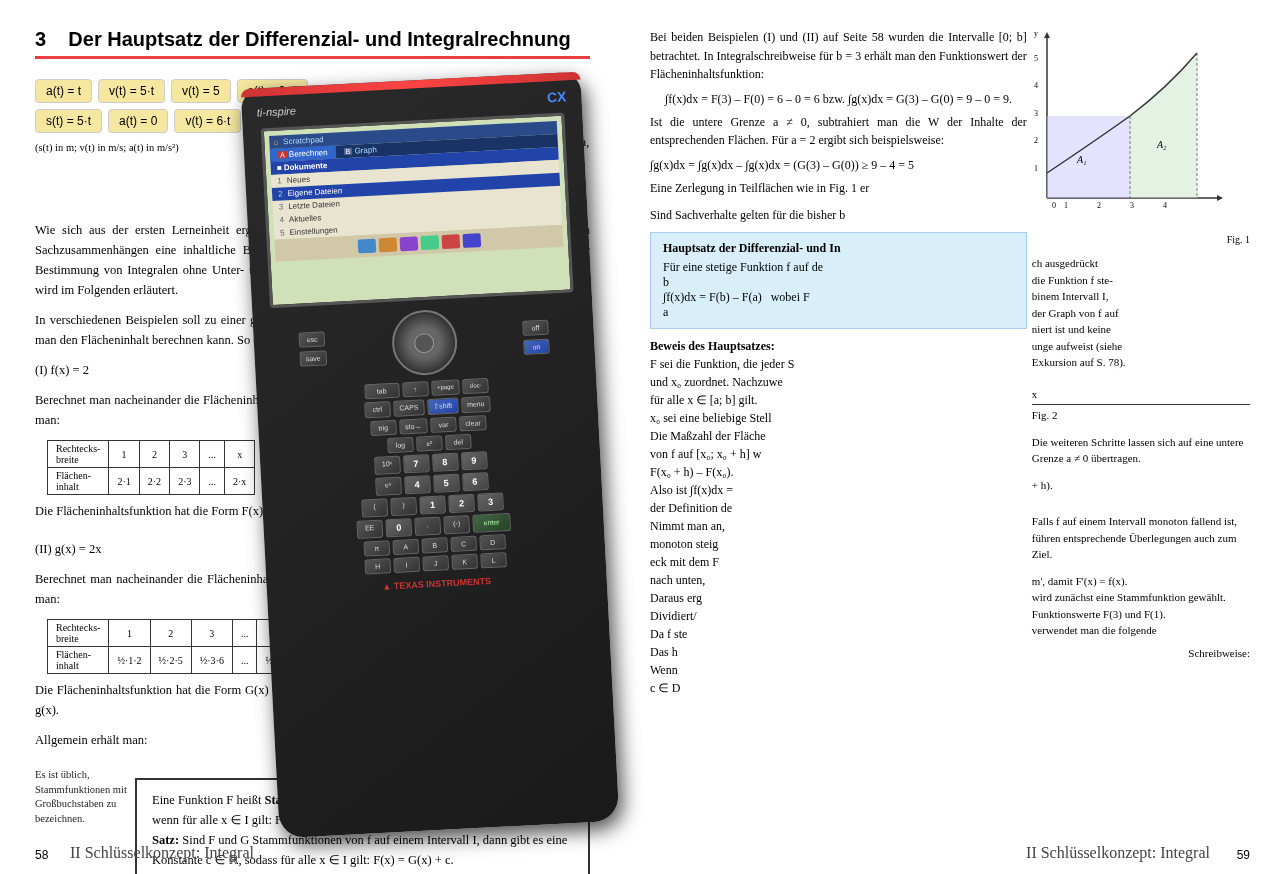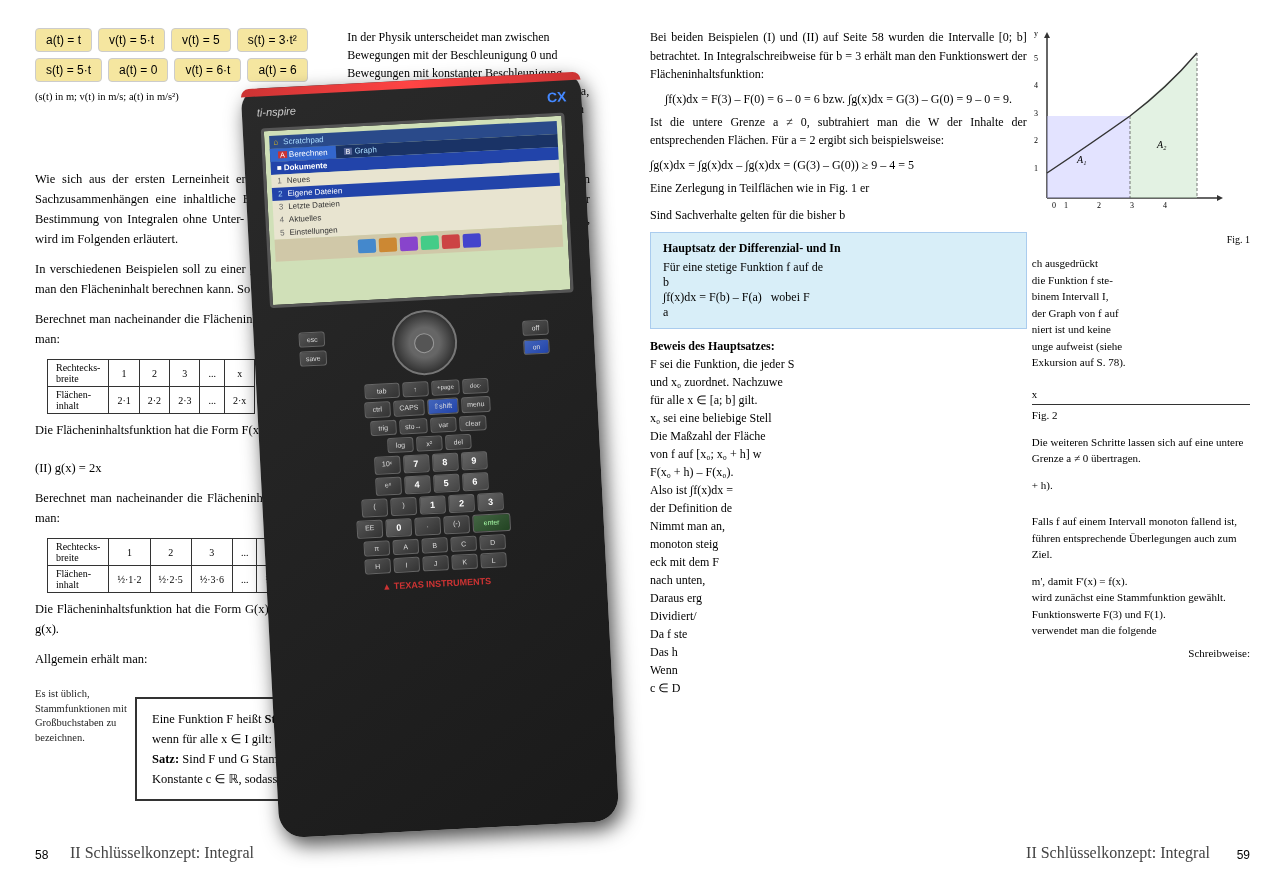--- a/index.html
+++ b/index.html
@@ -263,20 +263,25 @@
       display: block;
     }
   </style>
 </head>
 <body>
 
 <div class="book-spread">
 
   <div class="left-page">
 
+    <div class="chapter-heading">
+      <span>3</span>
+      &nbsp;&nbsp;
+      <span>Der Hauptsatz der Differenzial- und Integralrechnung</span>
+    </div>
 
     <div class="formula-section">
       <div class="formula-boxes">
         <span class="formula-box">a(t) = t</span>
         <span class="formula-box">v(t) = 5·t</span>
         <span class="formula-box">v(t) = 5</span>
         <span class="formula-box">s(t) = 3·t²</span>
         <span class="formula-box">s(t) = 5·t</span>
         <span class="formula-box">a(t) = 0</span>
         <span class="formula-box">v(t) = 6·t</span>
@@ -285,20 +290,21 @@
       </div>
       <div class="formula-text">In der Physik unterscheidet man zwischen Bewegungen mit der Beschleunigung 0 und Bewegungen mit konstanter Beschleunigung. Ordnen Sie die Formeln für die Beschleunigung a, die Geschwindigkeit v und den Weg s den beiden Bewegungsformen zu. Ist die Zuordnung eindeutig? Begründen Sie.</div>
     </div>
 
     <div class="section-text">Wie sich aus der ersten Lerneinheit ergibt, kann die Fläche zwischen Funktionsgraph und x-Achse in Sachzusammenhängen eine inhaltliche Bedeutung haben. Dass sie auch innermathematisch nützlich zur Bestimmung von Integralen ohne Unter- und Obersumme ist und zum wichtigsten Satz der Analysis führt, wird im Folgenden erläutert.</div>
 
     <div class="section-text">In verschiedenen Beispielen soll zu einer gegebenen Funktion f eine Funktion F angegeben werden, mit der man den Flächeninhalt berechnen kann. So eine Funktion F nennt man dann Flächeninhaltsfunktion.</div>
 
     <div style="display:flex; gap:10px; margin-bottom:8px;">
       <div style="flex:1;">
+        <div class="section-text">(I) f(x) = 2</div>
         <div class="section-text">Berechnet man nacheinander die Flächeninhalte der Rechtecke aus Fig. 1, erhält man:</div>
         <table class="math-table">
           <tbody>
               <tr>
             <td class="header-cell">Rechtecks-<br>breite</td>
             <td>1</td>
             <td>2</td>
             <td>3</td>
             <td>...</td>
             <td>x</td>

